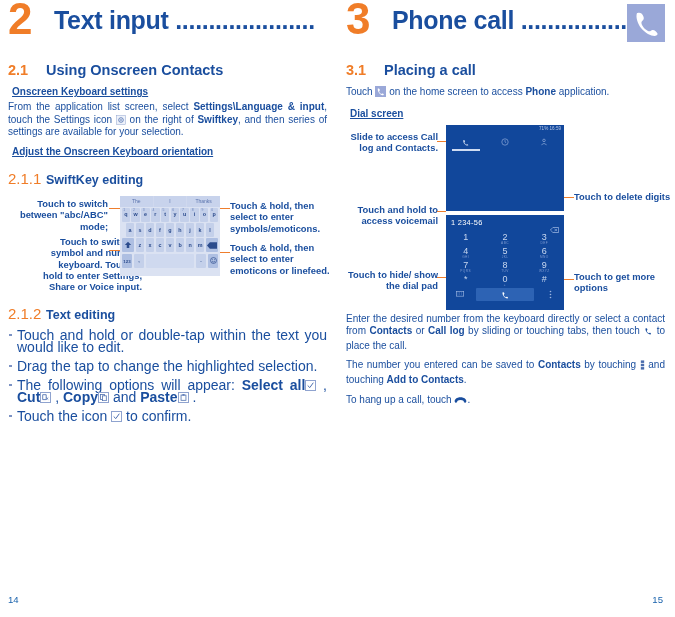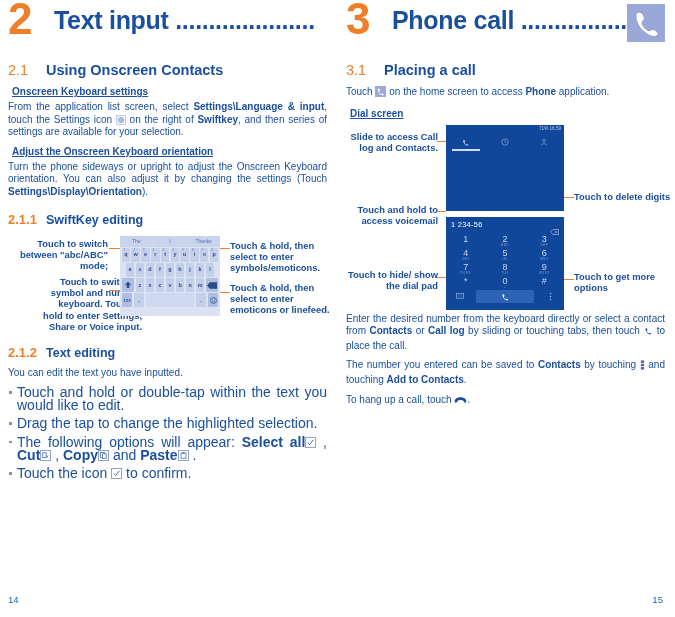--- a/index.html
+++ b/index.html
@@ -27,25 +27,25 @@
     letter-spacing:-0.3px;
   }
   .chapter-icon{
     position:absolute;right:0;top:2px;width:38px;height:38px;
     background:#9aa8d8;
   }
   .chapter-icon svg{display:block;}
 
   
   .sec{display:flex;align-items:baseline;margin:14px 0 8px 0;}
-  .sec-num{color:#f07d28;font-weight:normal;font-size:14.5px;width:38px;flex:none;}
+  .sec-num{color:#f07d28;font-weight:bold;font-size:14.5px;width:38px;flex:none;}
   .sec-title{color:#1a4e9e;font-weight:bold;font-size:14.5px;}
 
   .subsec{display:flex;align-items:baseline;margin:13px 0 7px 0;}
-  .subsec-num{color:#f07d28;font-weight:bold;font-size:13px;width:38px;flex:none;}
+  .subsec-num{color:#f07d28;font-weight:normal;font-size:15px;width:38px;flex:none;}
   .subsec-title{color:#1a4e9e;font-weight:bold;font-size:12.5px;}
 
   .ulhead{
     font-weight:bold;font-size:10px;color:#1a4e9e;
     text-decoration:underline;margin:7px 0 4px 4px;
   }
 
   p.body{
     font-size:10px;line-height:12.6px;color:#1a4e9e;
     margin:0 0 7px 0;text-align:justify;
@@ -130,21 +130,21 @@
     border-bottom:0;
   }
   .ph-tab{flex:1;display:flex;justify-content:center;align-items:center;height:17px;position:relative;}
   .ph-tab.active:after{
     content:"";position:absolute;left:14%;right:14%;bottom:0;
     height:1.6px;background:#cfdcf2;
   }
   .ph-blank{height:60px;background:#11479b;}
   .ph-num{
     height:16px;background:#11479b;position:relative;
-    border-top:6px solid #ffffff;
+    border-top:4px solid #ffffff;
   }
   .ph-num .val{
     position:absolute;left:5px;top:3px;font-size:7.4px;color:#ffffff;
     letter-spacing:0.3px;
   }
   .ph-num .del{position:absolute;right:5px;top:4px;}
   .ph-pad{padding:0;}
   .pad-row{display:flex;}
   .pad-key{
     flex:1;height:14.2px;position:relative;text-align:center;
@@ -188,21 +188,20 @@
     <div class="ulhead">Onscreen Keyboard settings</div>
 
     <p class="body"><span>From the application list screen, select </span><b>Settings\Language &amp; input</b><span>, touch the Settings icon </span><span class="gear-ico"><svg width="10" height="10" viewBox="0 0 20 20">
             <rect x="1" y="1" width="18" height="18" fill="#eef2fa" stroke="#8fa3cf" stroke-width="1"></rect>
             <circle cx="10" cy="10" r="4.6" fill="none" stroke="#4a6cad" stroke-width="1.6"></circle>
             <circle cx="10" cy="10" r="1.6" fill="#4a6cad"></circle>
           </svg></span><span> on the right of </span><b>Swiftkey</b><span>, and then series of settings are available for your selection.</span></p>
 
     <div class="ulhead">Adjust the Onscreen Keyboard orientation</div>
 
-    <p class="body"><span>Turn the phone sideways or upright to adjust the Onscreen Keyboard orientation. You can also adjust it by changing the settings (Touch </span><b>Settings\Display\Orientation</b><span>).</span></p>
 
     <div class="subsec">
       <div class="subsec-num">2.1.1</div>
       <div class="subsec-title">SwiftKey editing</div>
     </div>
 
     <div class="kbfig">
 
       <div class="ann r" style="left:0;top:4px;width:100px;">Touch to switch between "abc/ABC" mode;</div>
       <div class="ann r" style="left:-4px;top:42px;width:106px;margin-left:32px;">Touch to switch to symbol and numeric keyboard. Touch &amp; hold  to enter Settings, Share or Voice input.</div>
@@ -347,21 +346,20 @@
             </div>
         </div>
       </div>
     </div>
 
     <div class="subsec">
       <div class="subsec-num">2.1.2</div>
       <div class="subsec-title">Text editing</div>
     </div>
 
-    <p class="body nj">You can edit the text you have inputted.</p>
 
     <ul class="bullets">
       <li>Touch and hold or double-tap within the text you would like to edit.</li>
       <li style="text-align:left;">Drag the tap to change the highlighted selection.</li>
       <li><span>The following options will appear: </span><b>Select all</b><span class="box-ico"><svg width="7" height="7" viewBox="0 0 10 10" style="position:absolute;left:1px;top:1px;">
               <path d="M1 5 L4 8 L9 1" fill="none" stroke="#4a6cad" stroke-width="1.4"></path>
             </svg></span><span> , </span><b>Cut</b><span class="box-ico"><svg width="7" height="7" viewBox="0 0 10 10" style="position:absolute;left:1px;top:1px;">
               <path d="M1 1 L6 1 L6 8 L1 8 Z" fill="none" stroke="#4a6cad" stroke-width="1.2"></path>
               <path d="M6 5 L9 8 M9 5 L6 8" stroke="#4a6cad" stroke-width="1"></path>
             </svg></span><span> , </span><b>Copy</b><span class="box-ico"><svg width="7" height="7" viewBox="0 0 10 10" style="position:absolute;left:1px;top:1px;">

